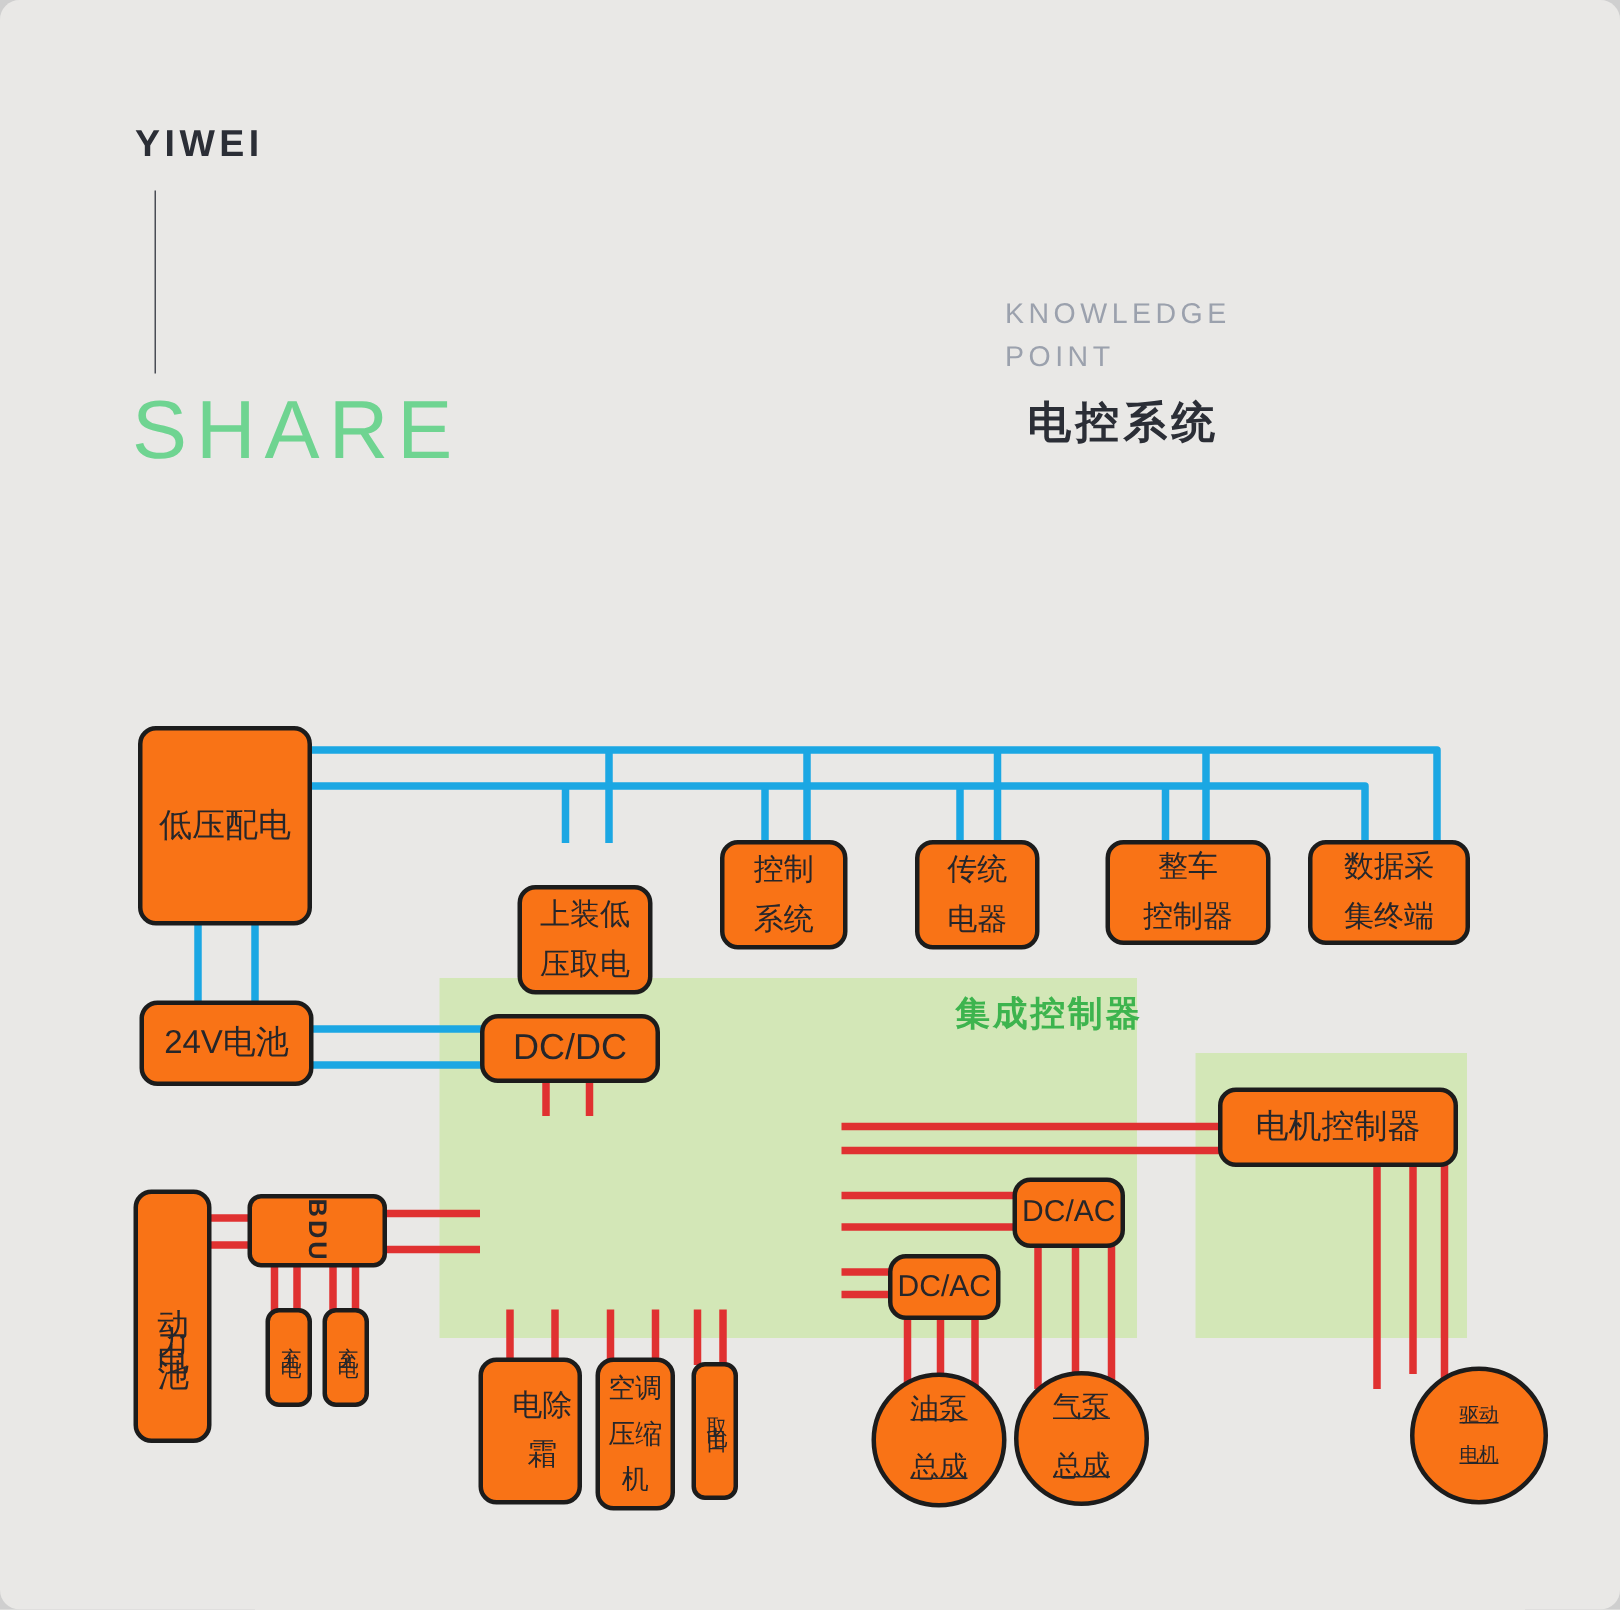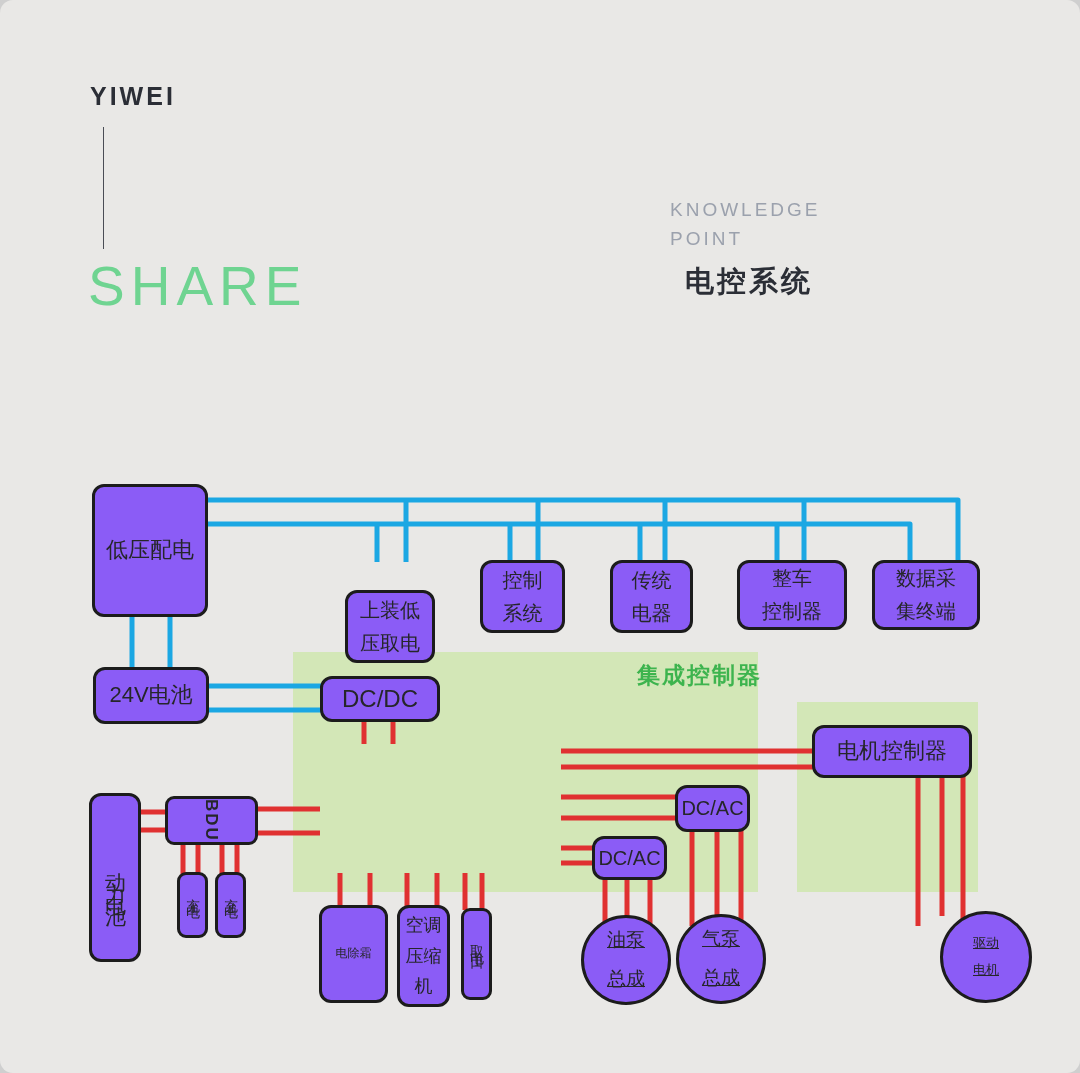--- a/index.html
+++ b/index.html
@@ -48,21 +48,21 @@
   }
   .region-label{
     position:absolute;left:637px;top:660px;
     font-size:23px;font-weight:600;letter-spacing:2px;
     color:var(--region-label-green,#3db44e);
   }
   #wires{position:absolute;left:0;top:0;}
   .node{
     position:absolute;
     box-sizing:border-box;
-    background:#8b5cf6;
+    background:#f97316;
     border:3px solid #1c1c1c;
     border-radius:12px;
     display:flex;align-items:center;justify-content:center;
     text-align:center;
     white-space:pre-line;
     color:#26262a;
     line-height:1.65;
   }
   .node.serif{font-family:"Liberation Serif", serif;}
   .node.circle{border-radius:50%;line-height:2.05;text-decoration:underline;}
@@ -173,21 +173,21 @@
 
 
   <div class="node rot-latin small-radius" style="left:165px;top:796px;width:93px;height:49px;font-size:17px;">BDU</div>
 
   <div class="node serif vtext vwide" style="left:89px;top:793px;width:52px;height:169px;font-size:21px;">动力电池</div>
 
   <div class="node serif vtext small-radius" style="left:177px;top:872px;width:31px;height:66px;font-size:14px;">充电1</div>
 
   <div class="node serif vtext small-radius" style="left:215px;top:872px;width:31px;height:66px;font-size:14px;">充电2</div>
 
-  <div class="node" style="left:319px;top:905px;width:69px;height:98px;font-size:12px;">电除霜</div>
+  <div class="node" style="left:319px;top:905px;width:69px;height:98px;font-size:20px;padding-left:16px;">电除霜</div>
 
   <div class="node serif" style="left:397px;top:905px;width:53px;height:102px;font-size:18px;line-height:1.7;">空调
 压缩
 机</div>
 
   <div class="node serif vtext small-radius" style="left:461px;top:908px;width:31px;height:92px;font-size:14px;">取电口1</div>
 
   <div class="node" style="left:675px;top:785px;width:75px;height:47px;font-size:20px;">DC/AC</div>
 
   <div class="node" style="left:592px;top:836px;width:75px;height:44px;font-size:20px;">DC/AC</div>

